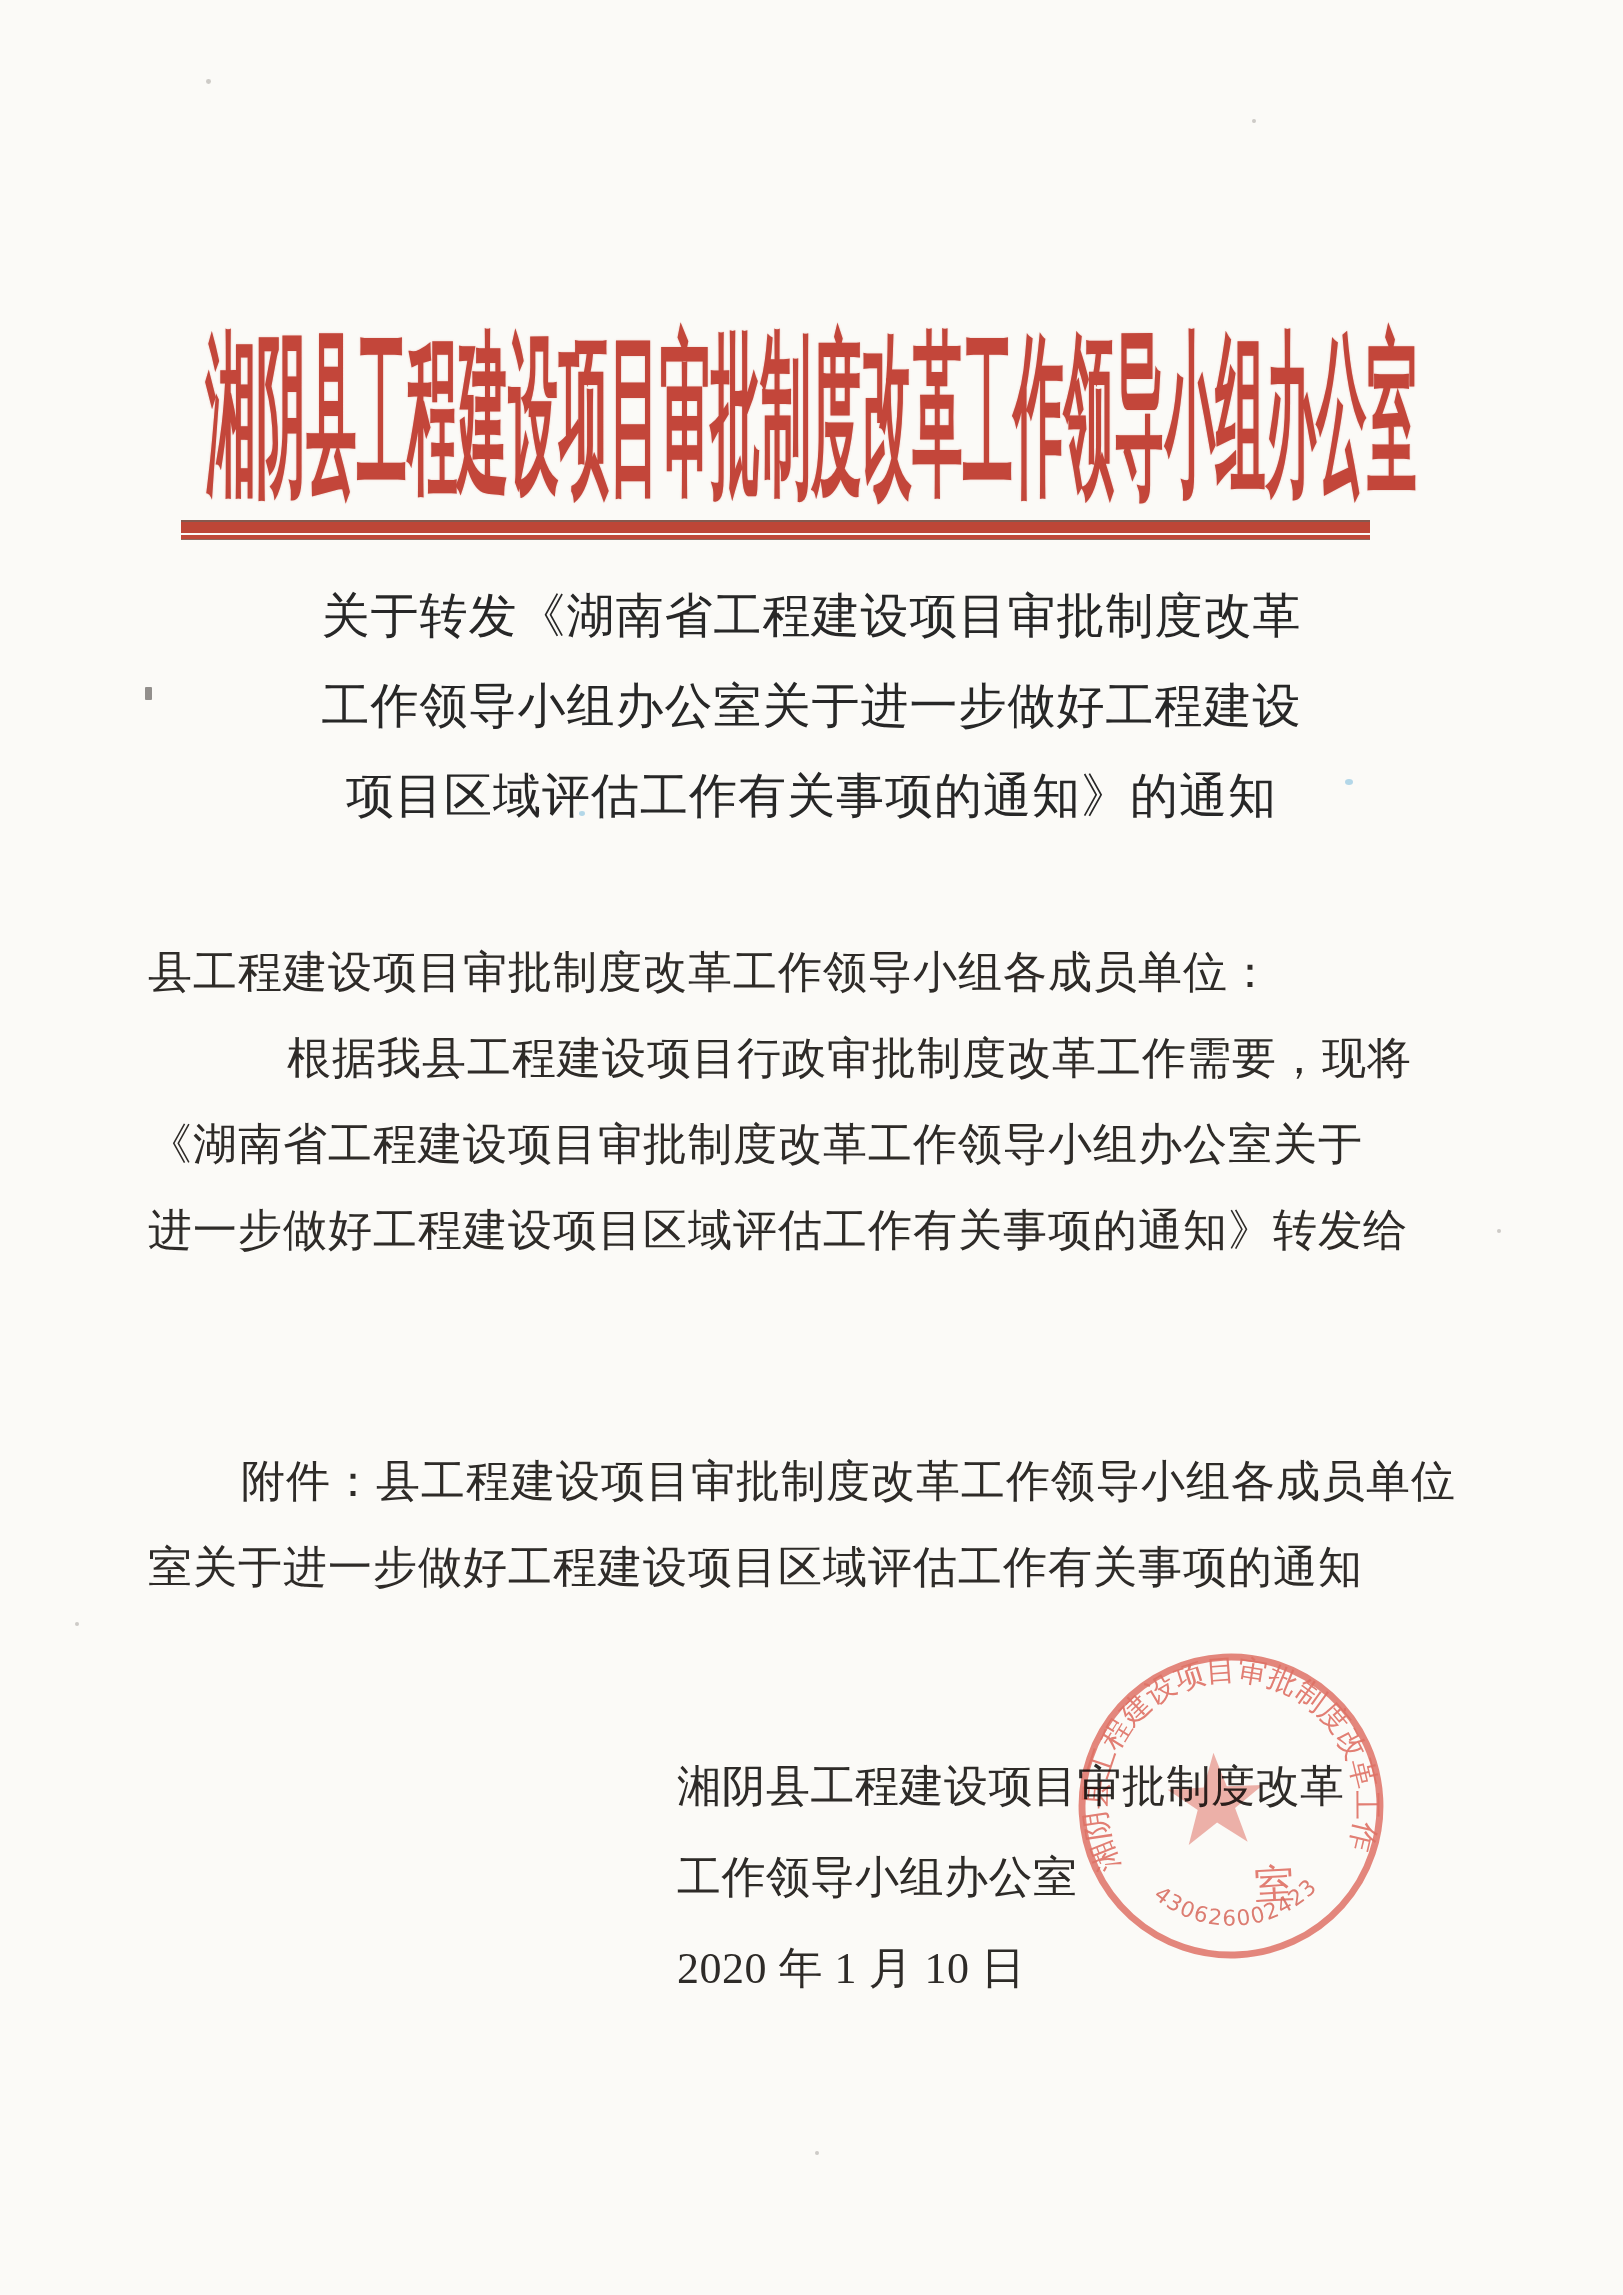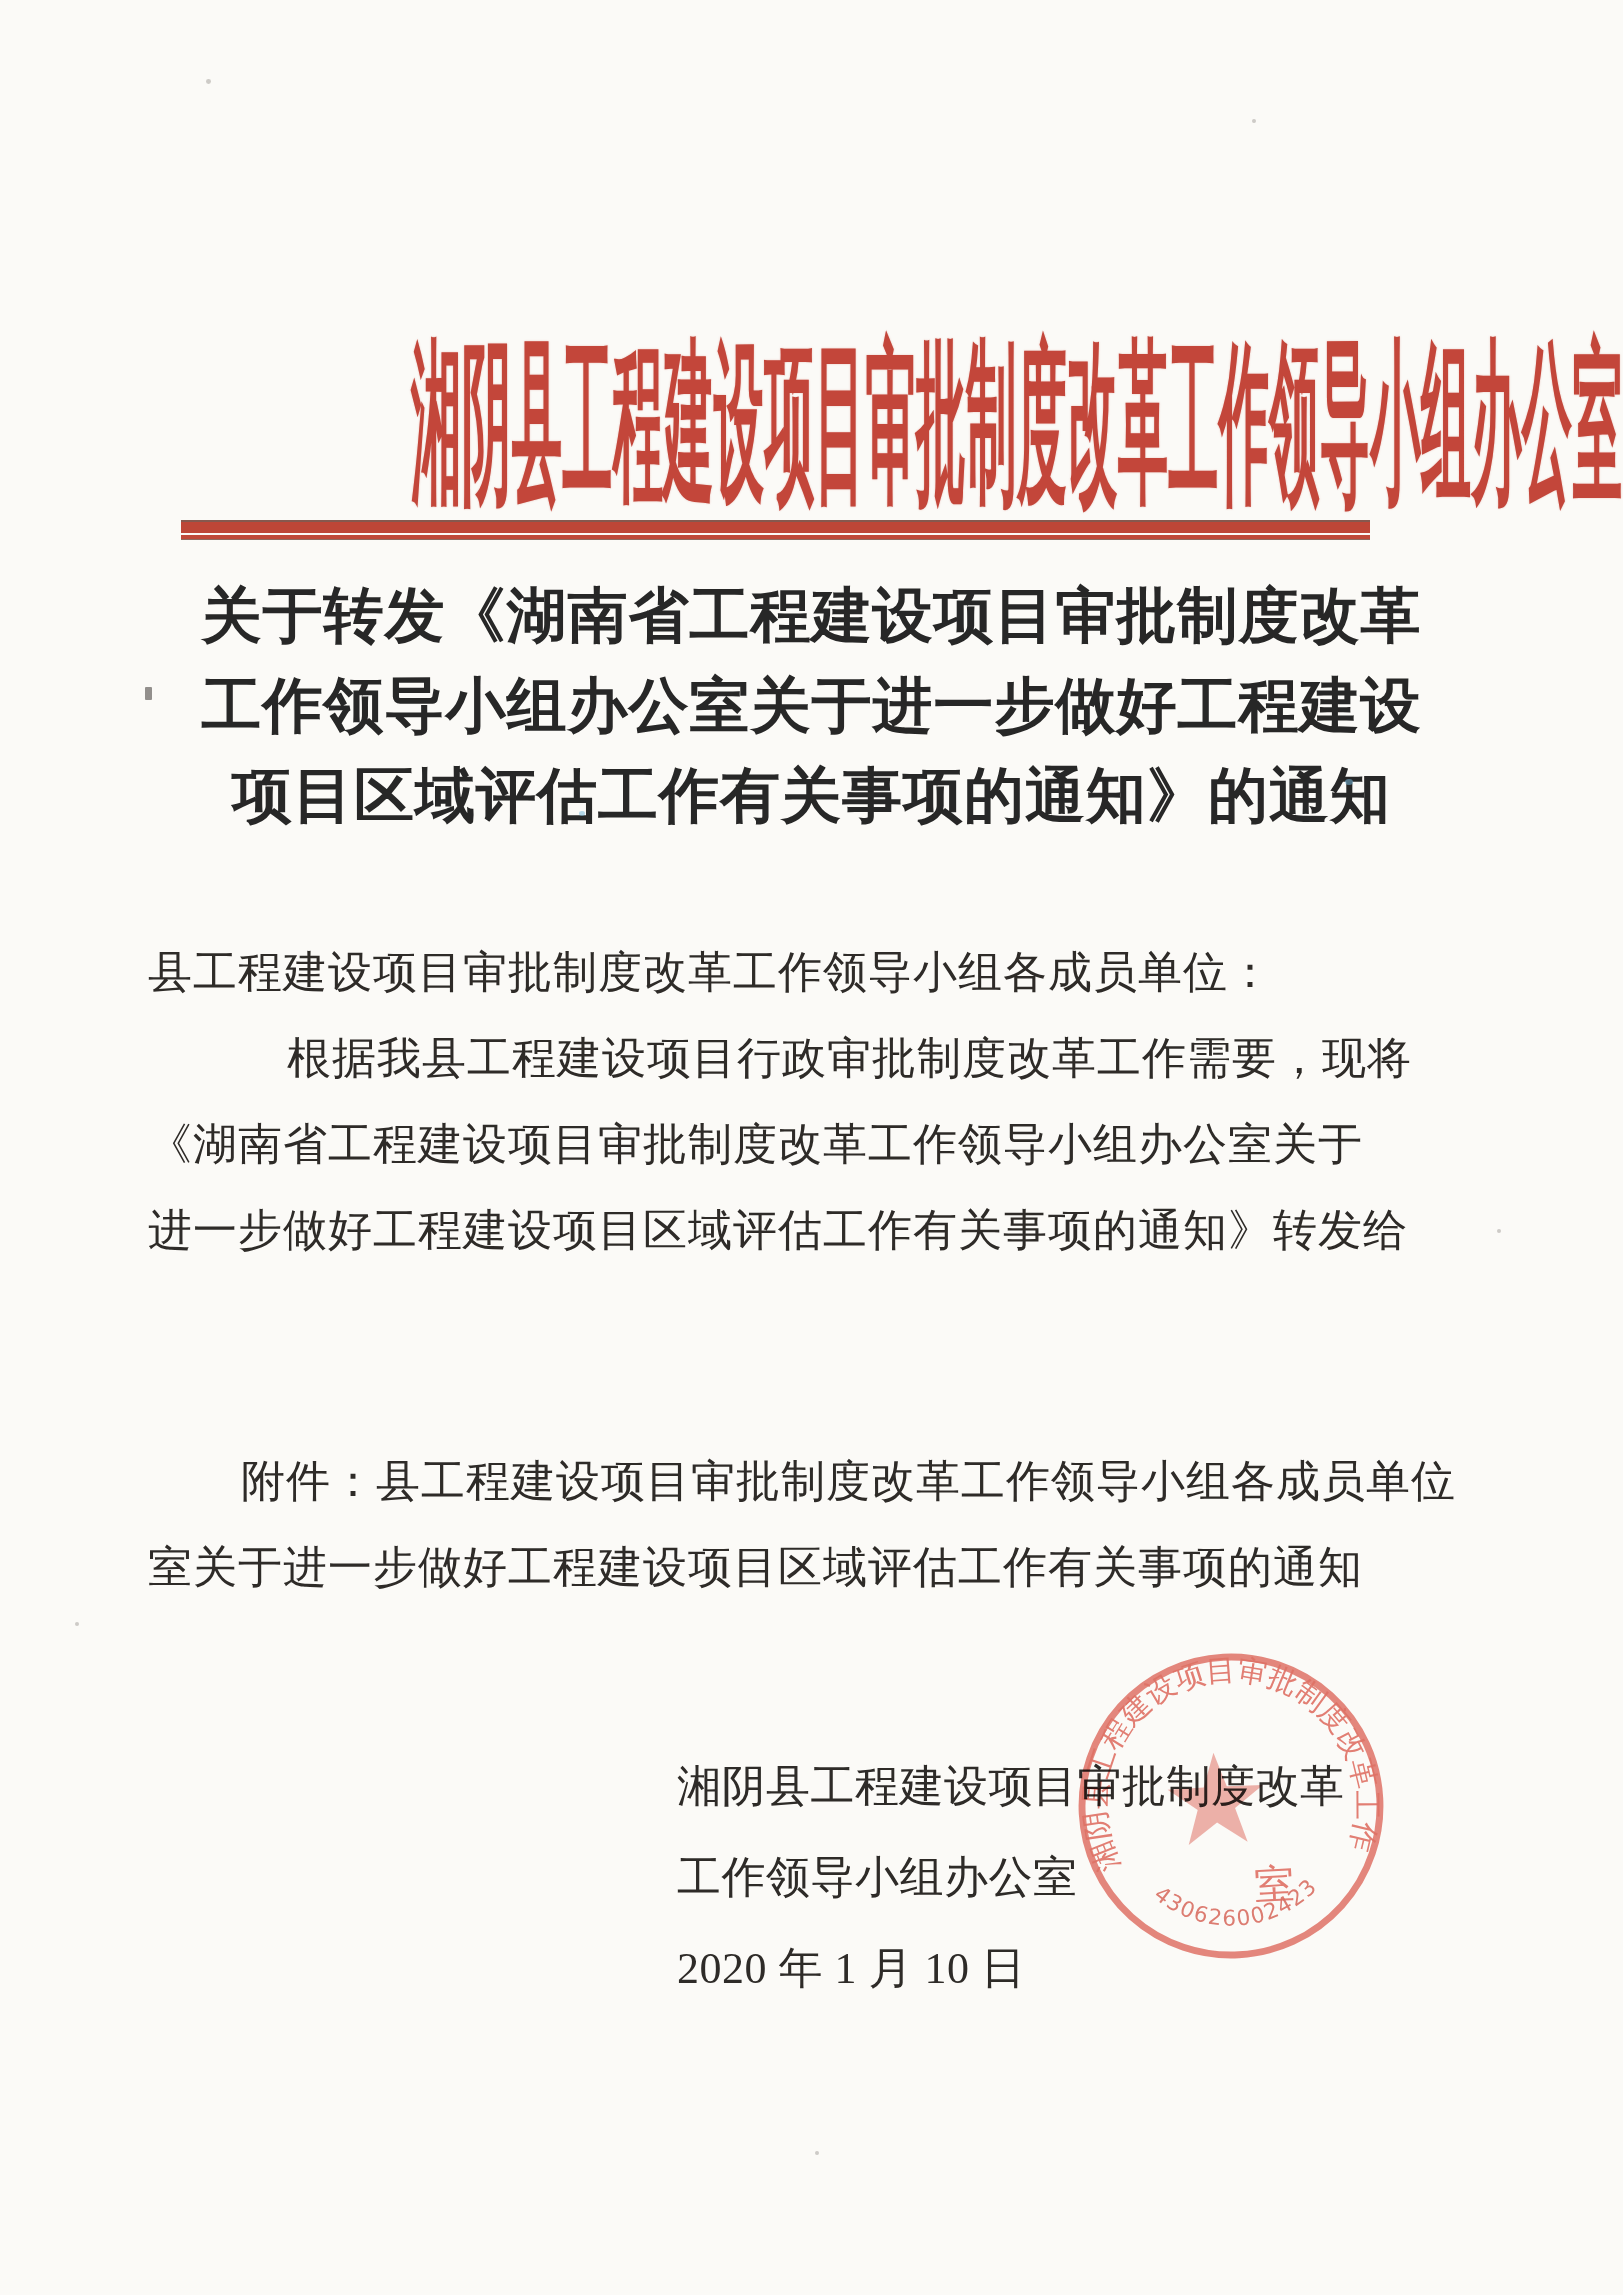--- a/index.html
+++ b/index.html
@@ -5,22 +5,22 @@
   html,body{margin:0;padding:0;}
   body{
     width:1623px;height:2295px;position:relative;overflow:hidden;
     background:#fbfaf7;
     font-family:"Liberation Serif","DejaVu Serif",serif;
   }
   .page{position:absolute;inset:0;}
 
   
   .red-head{
-    position:absolute;top:336px;left:0;right:0;height:183px;
-    text-align:right;white-space:nowrap;
+    position:absolute;top:328px;left:0;right:0;height:183px;
+    text-align:center;white-space:nowrap;
   }
   .red-head .stretch{
     display:inline-block;
     font-size:50px;font-weight:bold;letter-spacing:0.5px;
     color:#c3463a;line-height:51px;
     transform:scaleY(3.5);transform-origin:center top;
     text-shadow:0 0 1px rgba(195,70,58,.35);
   }
   .rule-thick{
     position:absolute;top:520px;left:181px;width:1189px;height:11.3px;
@@ -28,21 +28,21 @@
   }
   .rule-thin{
     position:absolute;top:535px;left:181px;width:1189px;height:3.9px;
     background:#c04939;border-bottom:1.5px solid #8f6c62;
   }
 
   
   .doc-title{
     position:absolute;top:571px;left:0;right:0;
     text-align:center;color:#272727;
-    font-size:60px;font-weight:bold;line-height:90px;letter-spacing:1px;
+    font-size:48px;font-weight:normal;line-height:90px;letter-spacing:1px;
     white-space:nowrap;
   }
 
   
   .body-block{
     position:absolute;left:148px;width:1277px;
     color:#2e2b28;font-size:44px;line-height:86px;letter-spacing:1px;
     white-space:nowrap;
   }
   #body-main{top:930px;}

